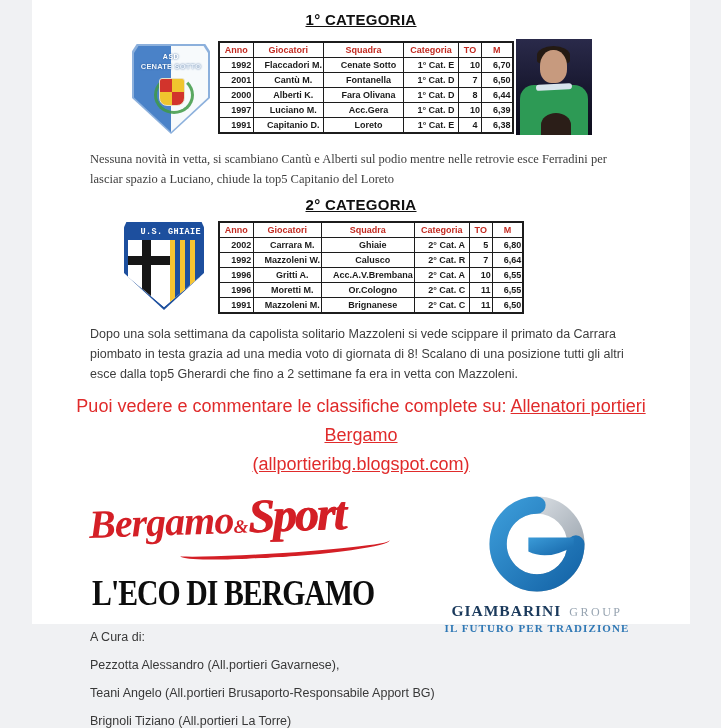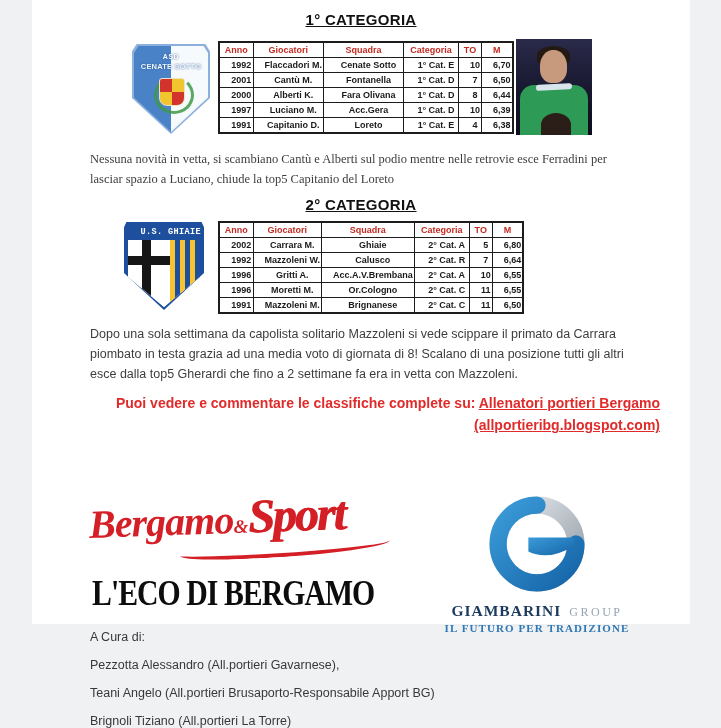--- a/index.html
+++ b/index.html
@@ -26,21 +26,21 @@
     padding:1px 1px;height:12px;white-space:nowrap;overflow:hidden;
   }
   table.rank th{color:#c22a21;}
   table.rank td{color:#1a1a1a;padding-left:11px;}
   col.c-anno{width:34px;} col.c-gioc{width:68px;} col.c-squa{width:80px;}
   col.c-cat{width:55px;} col.c-to{width:21px;} col.c-m{width:29px;}
 
   
   .para{font-size:12.5px;color:#3d3d3d;line-height:1.6;}
   .cta{
-    text-align:right;font-size:14px;font-weight:bold;color:#e02b2b;line-height:1.6;
+    text-align:center;font-size:18px;font-weight:normal;color:#e02b2b;line-height:1.6;
   }
   .cta .link{text-decoration:underline;cursor:pointer;}
   .label-bold{font-size:12.5px;font-weight:bold;color:#1d1d1d;}
 
   
   .crest1{width:78px;height:90px;}
   .crest1 .outer{
     position:absolute;inset:0;background:#8cb0dc;
     clip-path:polygon(6% 0,94% 0,100% 8%,100% 60%,50% 100%,0 60%,0 8%);
   }

